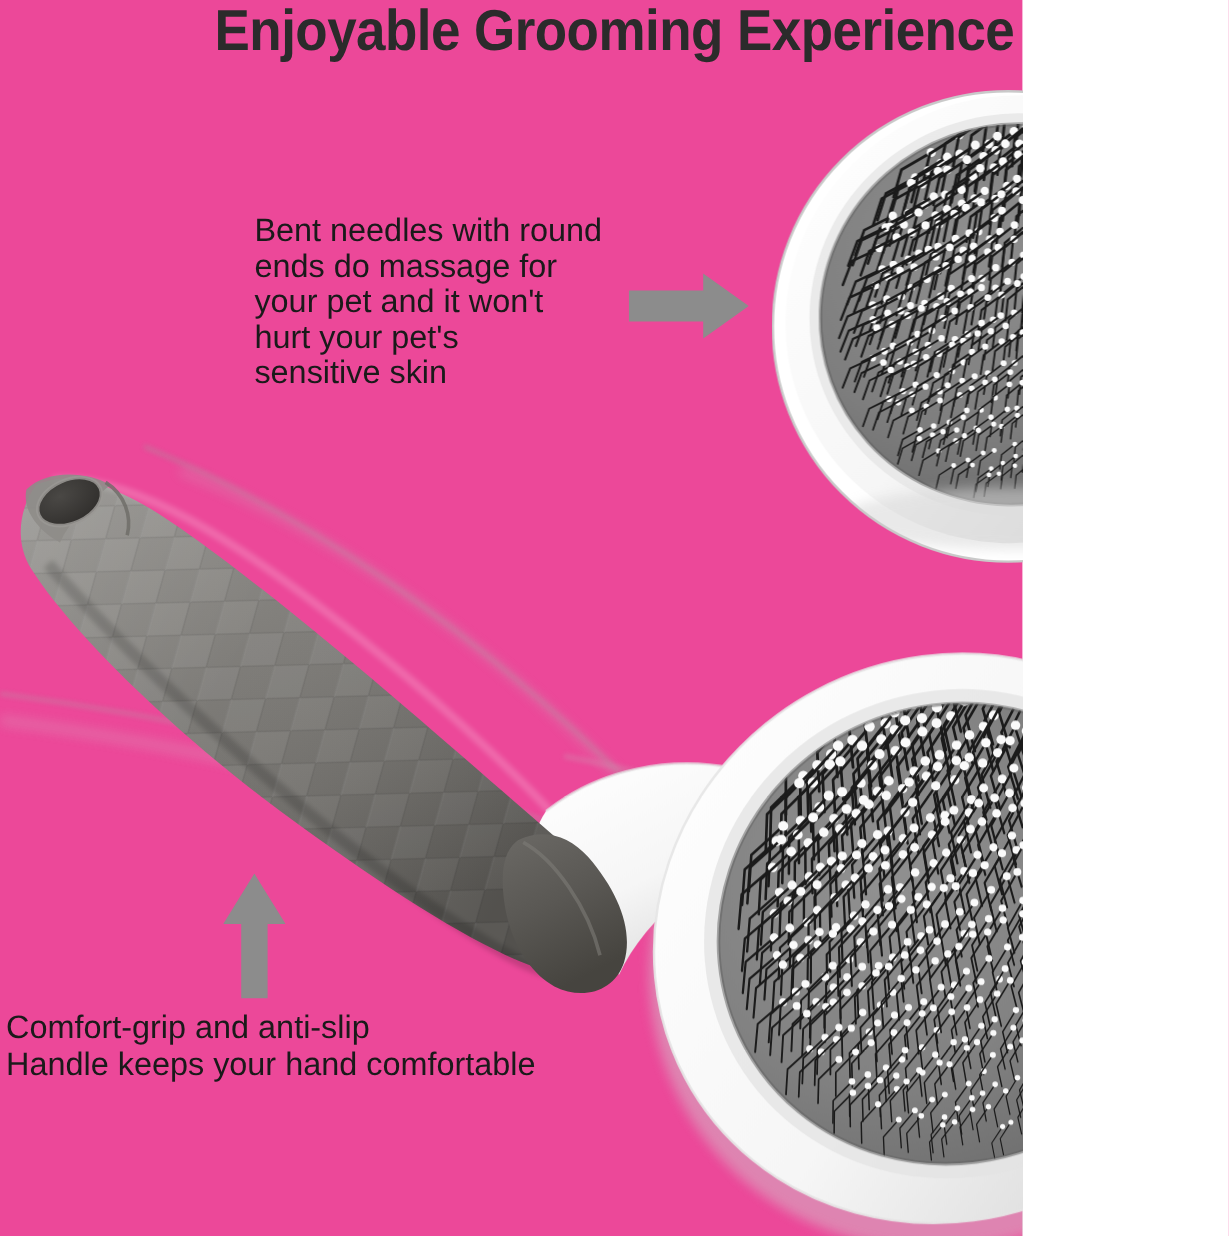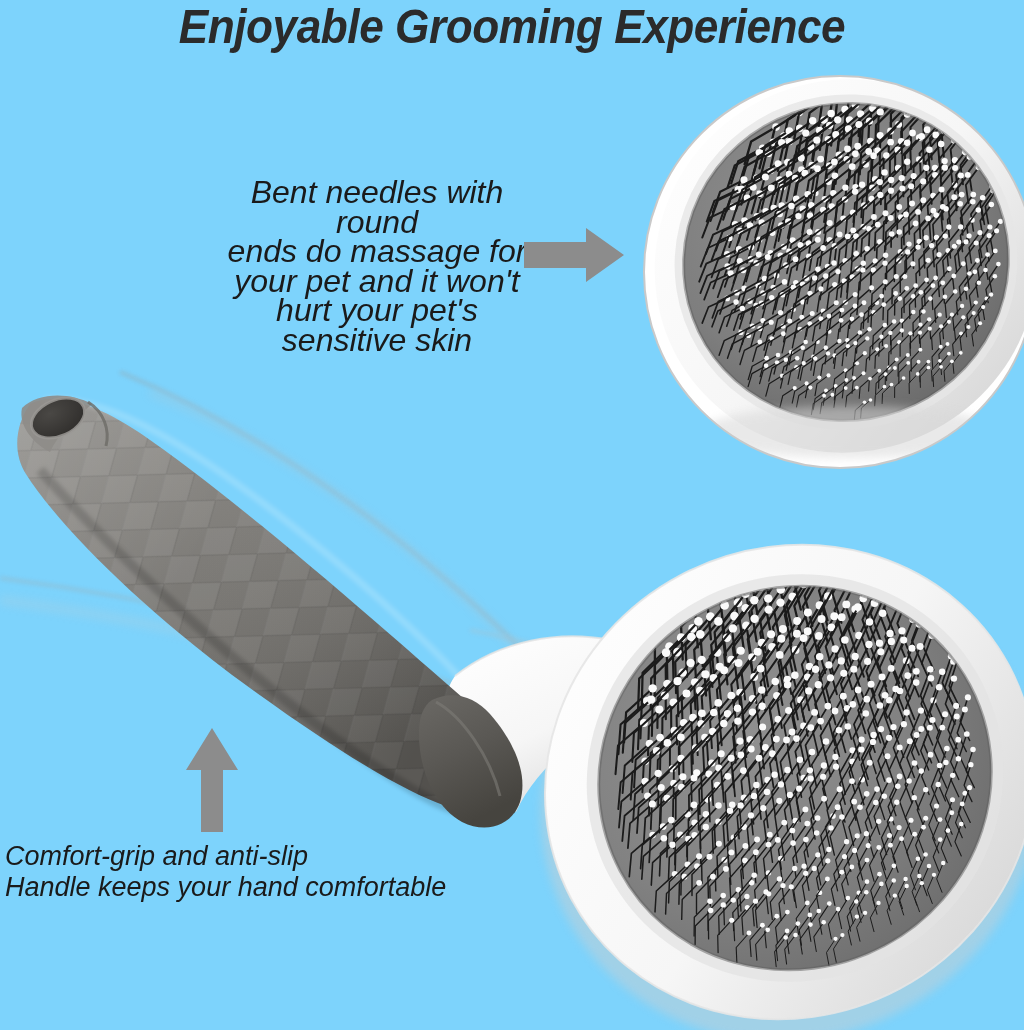--- a/index.html
+++ b/index.html
@@ -2,21 +2,21 @@
 <html><head>
 <meta charset="utf-8">
 <style>
   html,body{margin:0;padding:0;}
   body{
     width:1024px;height:1030px;
     background:#ffffff;
     font-family:"Liberation Sans",sans-serif;
     overflow:hidden;position:relative;
   }
-  #stage{position:absolute;left:0;top:0;width:1024px;height:1030px;overflow:hidden;background:#7dd3fc;font-style:italic;}
+  #stage{position:absolute;left:0;top:0;width:852px;height:1030px;overflow:hidden;background:#ec4899;}
 
   
   .title{
     position:absolute;left:0;top:2px;width:1024px;
     text-align:center;
     font-family:"Liberation Sans",sans-serif;
     font-weight:bold;
     font-size:48px;
     line-height:50px;
     letter-spacing:-0.5px;
@@ -29,21 +29,21 @@
   
   .callout{
     position:absolute;
     font-family:"Liberation Sans",sans-serif;
     font-weight:normal;
     color:#1a1a1a;
     white-space:pre-line;
   }
   #callout-needles{
     left:212px;top:178px;width:330px;
-    font-size:32px;line-height:29.5px;text-align:center;
+    font-size:27px;line-height:29.5px;
   }
   #callout-grip{
     left:5px;top:841px;width:470px;
     font-size:27px;line-height:31px;
   }
 
   
   .arrow{position:absolute;}
   #arrow-right{left:524px;top:226px;width:100px;height:58px;}
   #arrow-up{left:186px;top:728px;width:52px;height:104px;}

